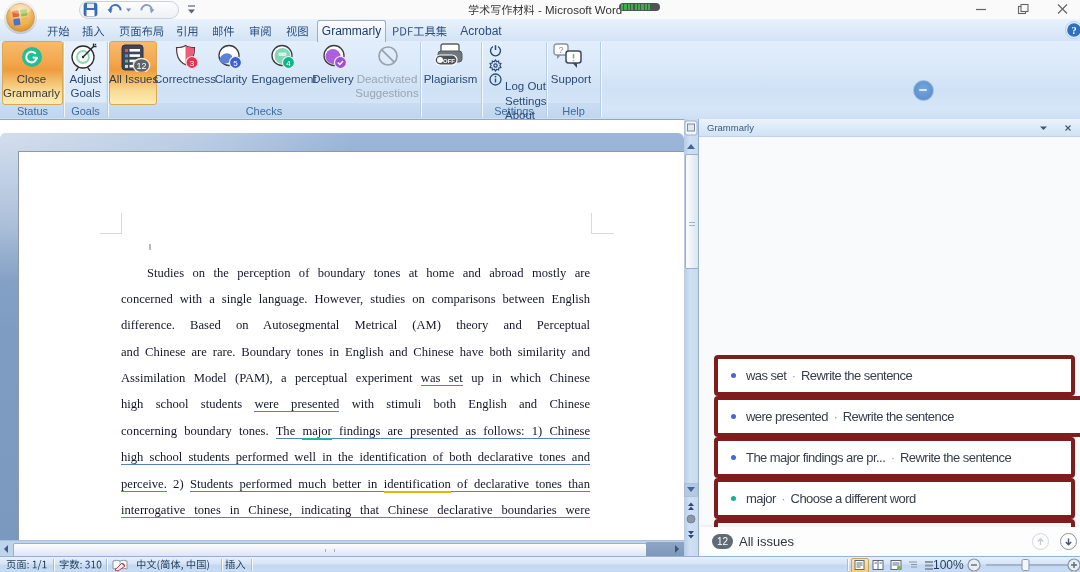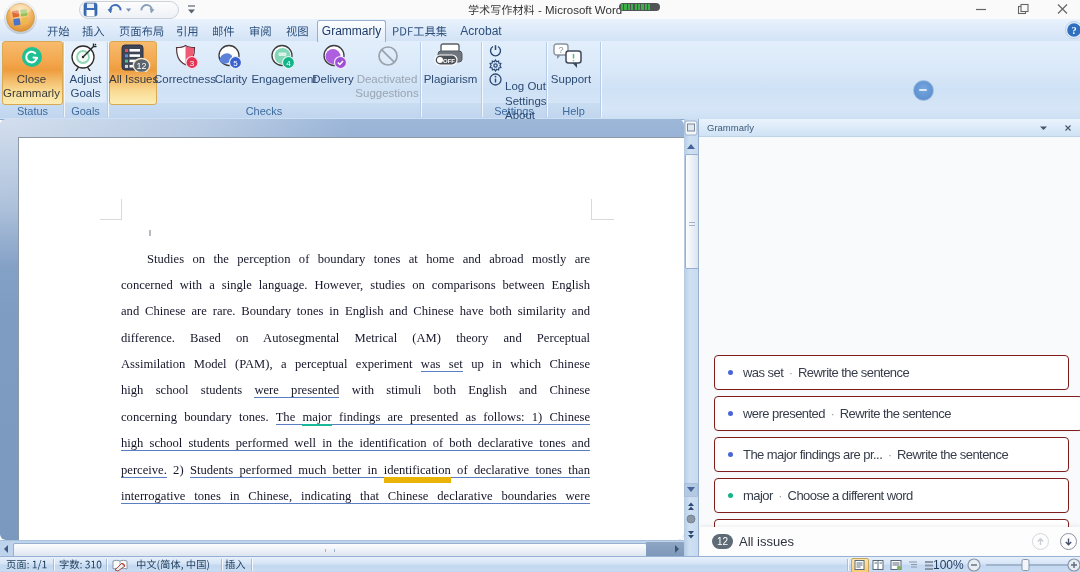--- a/index.html
+++ b/index.html
@@ -16,36 +16,36 @@
   #activetab{position:absolute;left:317px;top:20px;width:67px;height:21px;background:linear-gradient(#fdfeff,#ecf3fc 55%,#e0ecfa);border:1px solid #97b0cf;border-bottom:none;border-radius:2.5px 2.5px 0 0;color:#1e3c68;font-size:12px;text-align:center;line-height:21px;z-index:3;}
   
   #ribbon{left:0;top:41px;width:1080px;height:78px;background:linear-gradient(#e2eefb 0%,#d9e8f9 40%,#cfe1f5 62%,#d6e6f8 88%,#cddff3 100%);border-bottom:1px solid #8ea9c8;overflow:hidden;}
   #grouplabels{position:absolute;left:0;top:62px;width:601px;height:15px;background:linear-gradient(#c9ddf2,#c0d6ee);border-radius:0 0 3px 0;}
   .glabel{position:absolute;top:63px;height:14px;line-height:14px;font-size:11px;color:#3e6b9e;text-align:center;}
   .gdiv{position:absolute;top:1px;width:1px;height:75px;background:#b7cce6;box-shadow:1px 0 0 rgba(255,255,255,0.75);}
   .blabel{position:absolute;text-align:center;font-size:11.5px;color:#2b4a73;line-height:14px;white-space:nowrap;}
   .orangebtn{position:absolute;border:1px solid #d9a850;border-radius:3px;background:linear-gradient(180deg,#f7bb6d 0%,#f3a74e 32%,#ee9c3d 45%,#f3bc6b 62%,#f9dc95 80%,#fcedb4 100%);}
   .smalltxt{position:absolute;font-size:11.5px;color:#2b4a73;line-height:14px;margin-top:36px;}
   
-  #docarea{left:0;top:119px;width:684px;height:421px;background:linear-gradient(180deg,#9db7d9 0px,#93aed2 40px,#87a3c8 110px,#7e9cc2 200px,#7b99bf 100%);overflow:hidden;border-radius:6px;}
+  #docarea{left:0;top:133px;width:684px;height:421px;background:linear-gradient(180deg,#9db7d9 0px,#93aed2 40px,#87a3c8 110px,#7e9cc2 200px,#7b99bf 100%);overflow:hidden;border-radius:6px;}
   #docarea .diag{position:absolute;left:0;top:0;width:520px;height:220px;background:radial-gradient(ellipse 520px 220px at 0% 0%,rgba(255,255,255,0.55) 0%,rgba(255,255,255,0.3) 40%,rgba(255,255,255,0) 68%);}
   #page{position:absolute;left:18px;top:18px;width:666px;height:403px;background:#fff;border-top:1px solid #8d99a5;border-left:1px solid #8d99a5;}
   .crop{position:absolute;background:#d9d9d9;}
   #doctext{position:absolute;left:102px;top:107.5px;width:469px;font-family:"Liberation Serif",serif;font-size:12.6px;color:#16162a;}
   #doctext .ln{height:26.4px;line-height:26.4px;text-align:justify;text-align-last:justify;}
   .ub{border-bottom:1.5px solid #5a7ec1;}
   .ug{border-bottom:2px solid #18b198;border-bottom:2px solid #19b899;}
-  .ur{border-bottom:6px solid #eab308;}
+  .ur{border-bottom:2px solid #eab308;}
   
   #vscroll{left:684px;top:119px;width:14px;height:437px;background:linear-gradient(90deg,#b6cbe4,#cfe0f3 40%,#c7daef);}
   #vthumb{position:absolute;left:1px;top:35px;width:12px;height:113px;background:linear-gradient(90deg,#fdfdfe,#e9eef5 60%,#dbe4ef);border:1px solid #98b0cf;border-radius:2px;}
   
   #panel{left:698px;top:119px;width:382px;height:437px;background:#f9fafb;border-left:1px solid #99b1cf;box-sizing:border-box;}
   #panelhead{position:absolute;left:0;top:0;width:100%;height:17px;background:linear-gradient(#eaf3fd,#cfe2f5);border-bottom:1px solid #bdd2e8;font-size:9.5px;color:#3c5a7a;line-height:18px;}
-  .card{position:absolute;left:15px;width:353px;height:33px;background:#fff;border:1px solid #7f1d1d;border-radius:4px;box-shadow:0 1px 1px rgba(0,0,0,0.02);}
+  .card{position:absolute;left:15px;width:353px;height:33px;background:#fff;border:4px solid #7f1d1d;border-radius:4px;box-shadow:0 1px 1px rgba(0,0,0,0.02);}
   .dot{position:absolute;left:13px;top:14px;width:5px;height:5px;border-radius:50%;background:#4a66d6;}
   .cardtext{position:absolute;left:28px;top:0;height:33px;line-height:34px;font-size:13px;letter-spacing:-0.55px;color:#373d4a;white-space:nowrap;}
   .cardtext .sep{color:#9aa0ab;padding:0 5.5px;}
   #panelbottom{position:absolute;left:1px;top:408px;width:380px;height:29px;background:#fdfdfe;box-shadow:0 -2px 3px rgba(0,0,0,0.05);}
   .circbtn{position:absolute;top:6px;width:17px;height:17px;border-radius:50%;box-sizing:border-box;}
   
   #hscroll{left:0;top:540px;width:684px;height:16px;background:#bed3ec;border-top:1px solid #aac1dd;}
   #hthumb{position:absolute;left:13px;top:1.5px;width:632px;height:13px;background:linear-gradient(#fdfdfe,#e9eef5 60%,#d9e3ef);border:1px solid #98b0cf;border-radius:2px;}
   #statusbar{left:0;top:556px;width:1080px;height:16px;background:linear-gradient(#e8f0fb 0%,#d6e5f7 40%,#c2d7f0 55%,#c9dcf2 85%,#b5cce9 100%);border-top:1px solid #96b1d3;font-size:10.5px;color:#21405f;}
   .stitem{position:absolute;top:0;height:16px;line-height:17px;}
@@ -254,22 +254,22 @@
   <div class="diag"></div>
   <div id="page">
     <div class="crop" style="left:81px;top:81px;width:22px;height:1px;"></div>
     <div class="crop" style="left:102px;top:61px;width:1px;height:21px;"></div>
     <div class="crop" style="left:572px;top:81px;width:23px;height:1px;"></div>
     <div class="crop" style="left:572px;top:61px;width:1px;height:21px;"></div>
     <div class="crop" style="left:130px;top:92px;width:1.5px;height:6px;background:#b9b9c5;"></div>
     <div id="doctext">
       <div class="ln" style="text-indent:26px;">Studies on the perception of boundary tones at home and abroad mostly are</div>
       <div class="ln">concerned with a single language. However, studies on comparisons between English</div>
+      <div class="ln">difference. Based on Autosegmental Metrical (AM) theory and Perceptual</div>
       <div class="ln">and Chinese are rare. Boundary tones in English and Chinese have both similarity and</div>
-      <div class="ln">difference. Based on Autosegmental Metrical (AM) theory and Perceptual</div>
       <div class="ln">Assimilation Model (PAM), a perceptual experiment <span class="ub">was set</span> up in which Chinese</div>
       <div class="ln">high school students <span class="ub">were presented</span> with stimuli both English and Chinese</div>
       <div class="ln">concerning boundary tones. <span class="ub">The <span class="ug">major</span> findings are presented as follows: 1) Chinese</span></div>
       <div class="ln"><span class="ub">high school students performed well in the identification of both declarative tones and</span></div>
       <div class="ln"><span class="ub">perceive.</span> 2) <span class="ub">Students performed much better in <span class="ur">identification</span> of declarative tones than</span></div>
       <div class="ln"><span class="ub">interrogative tones in Chinese, indicating that Chinese declarative boundaries were</span></div>
     </div>
   </div>
 </div>
 

